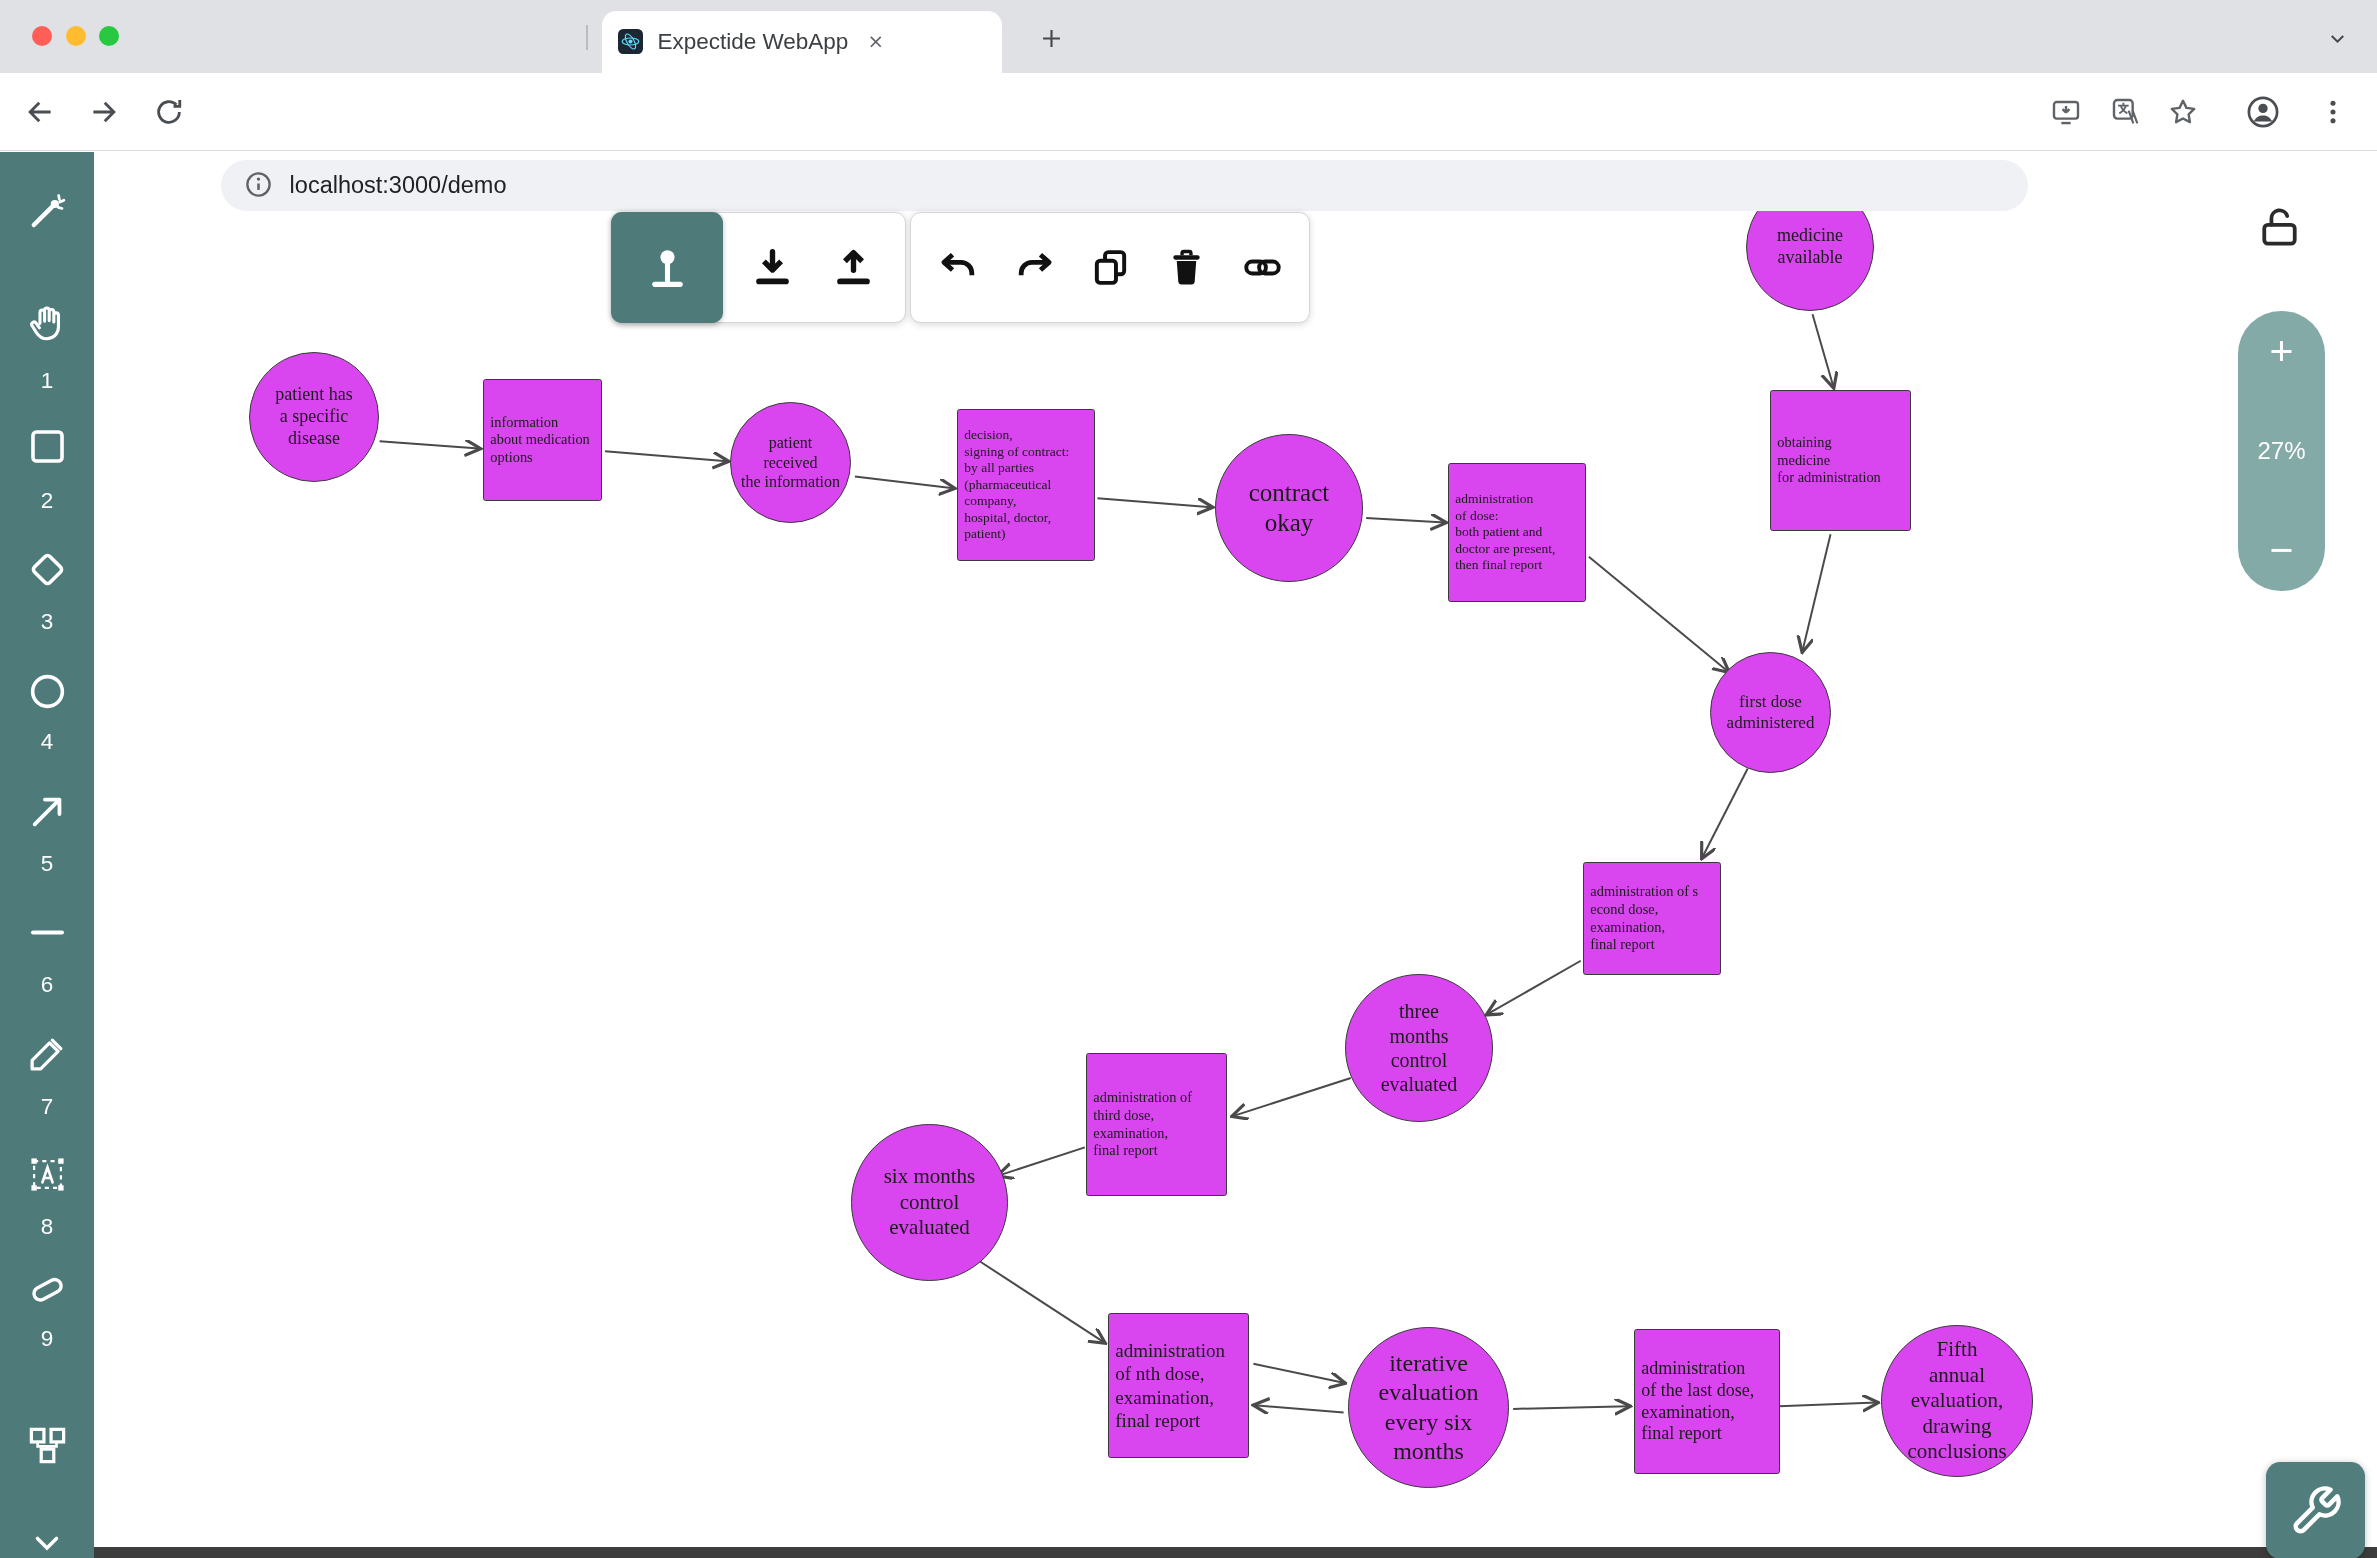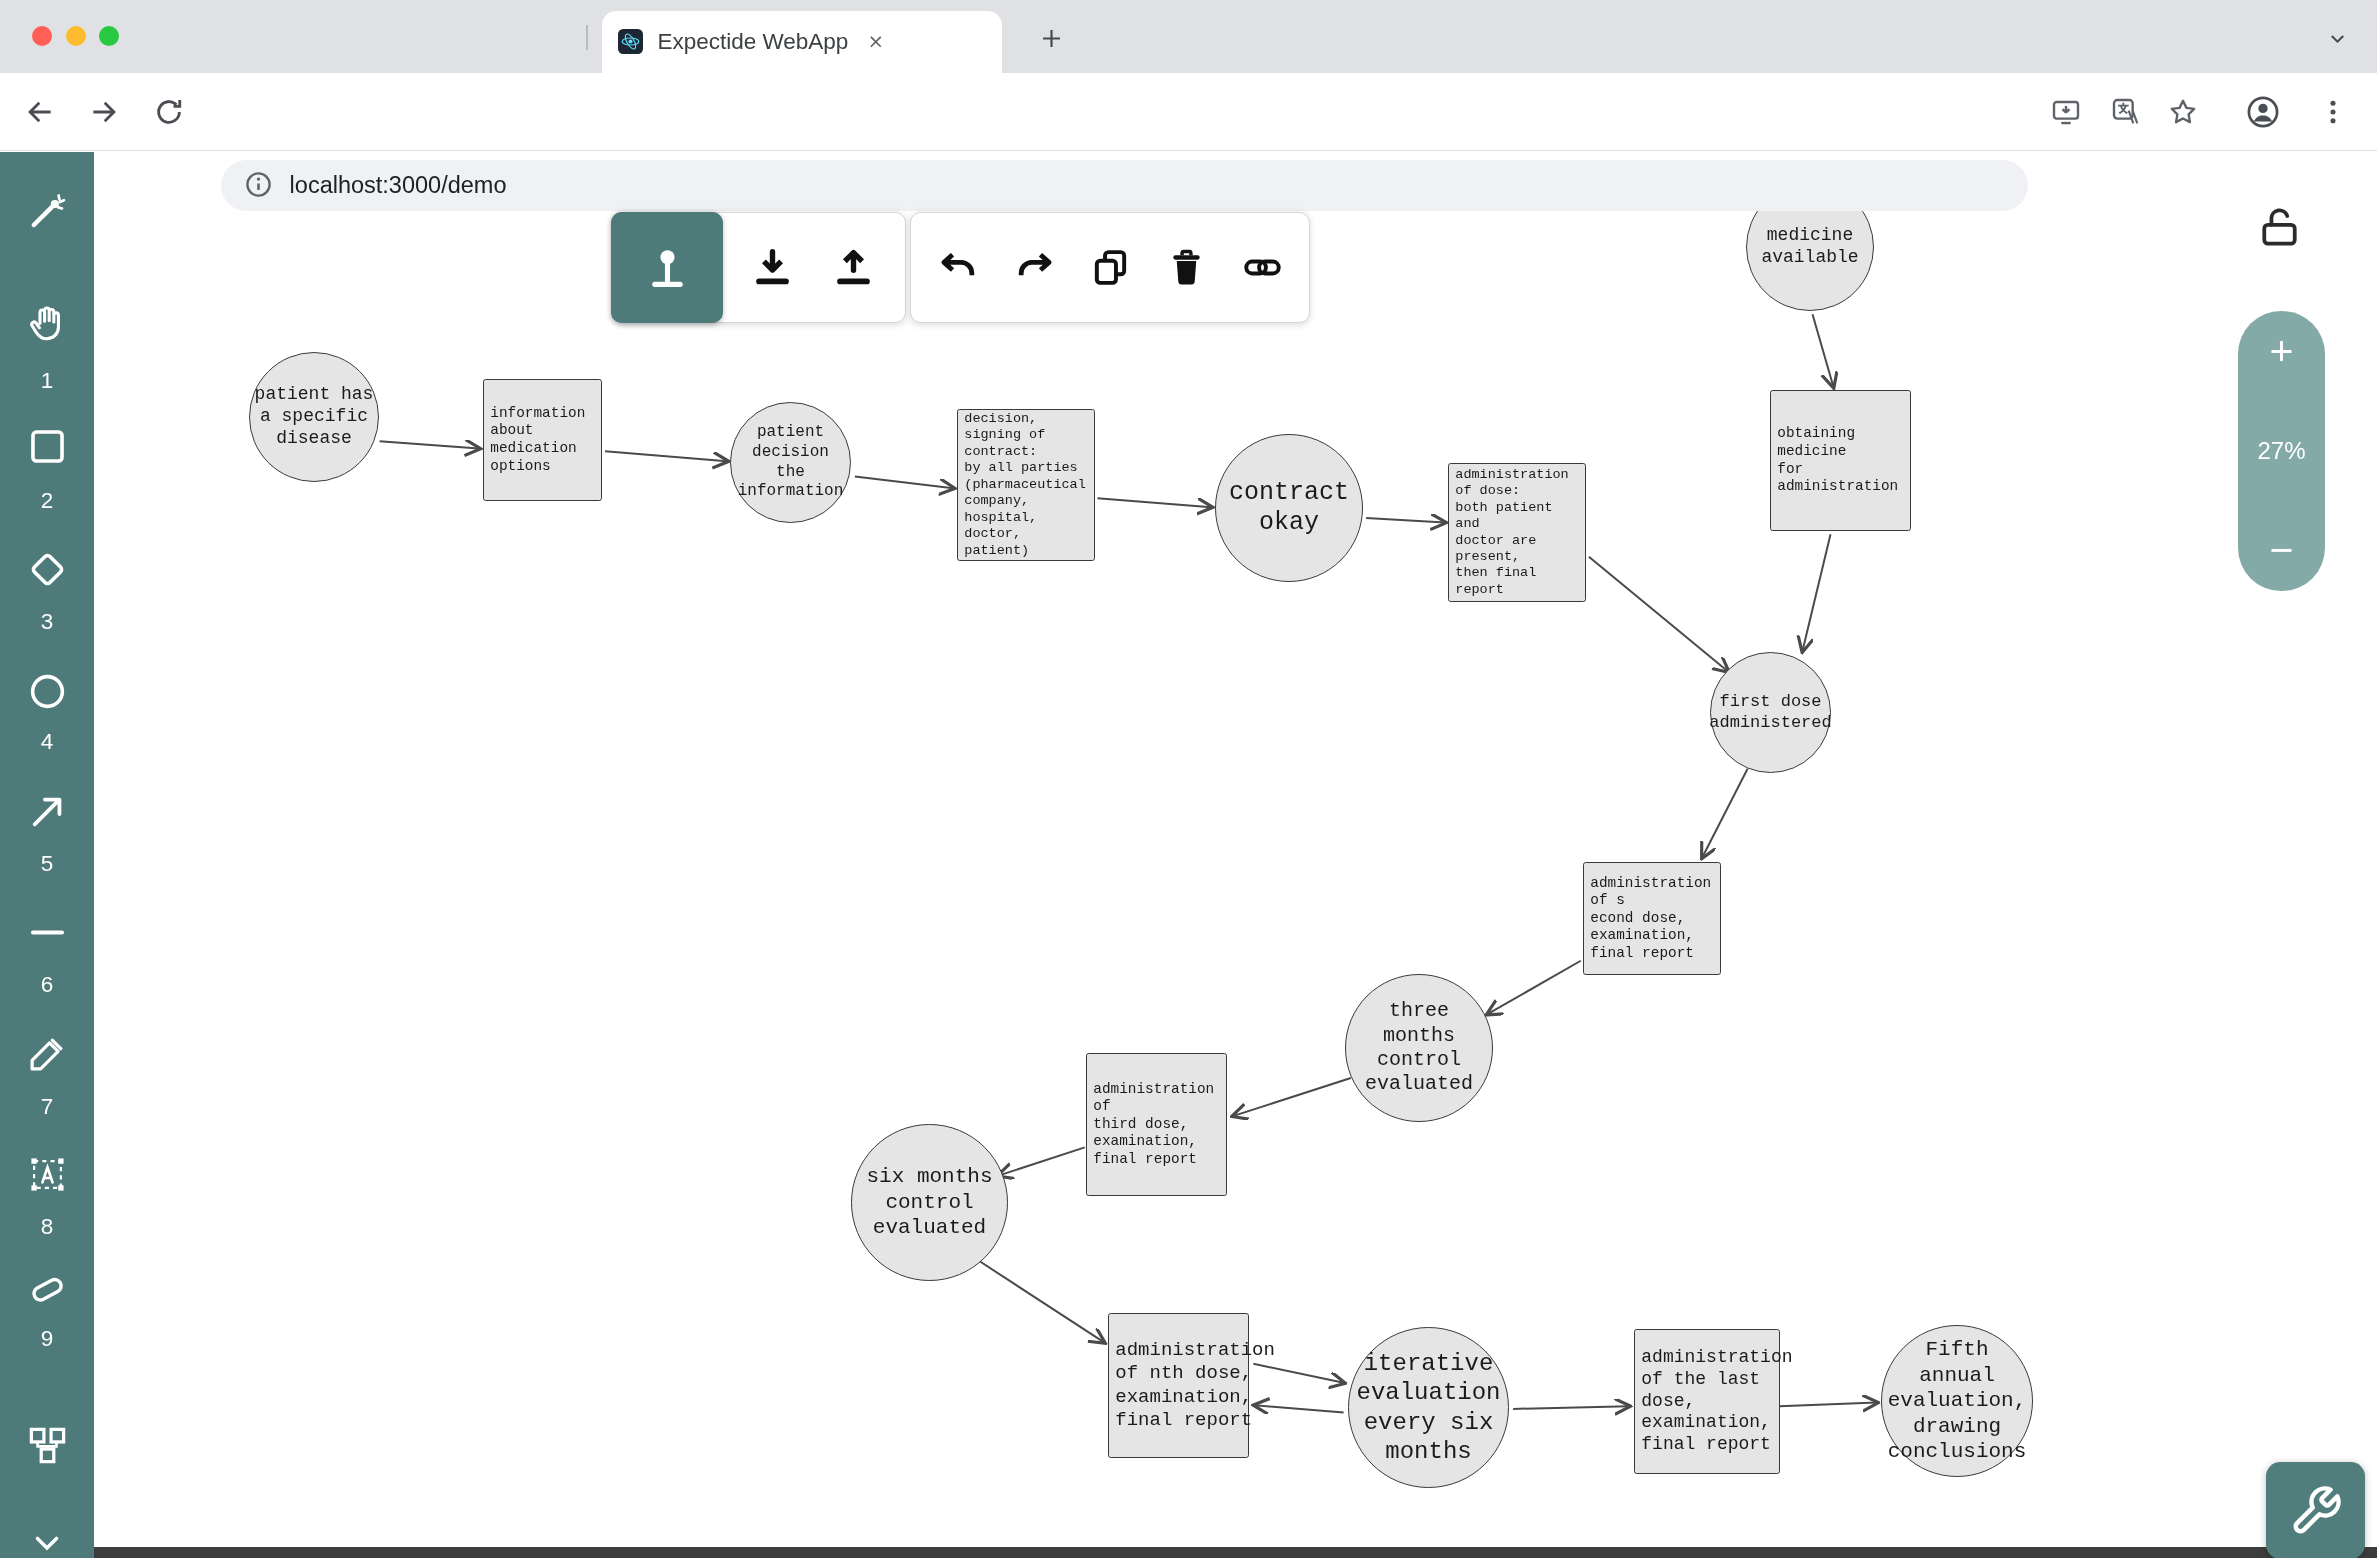--- a/index.html
+++ b/index.html
@@ -34,23 +34,23 @@
   
   .tbgroup { position:absolute; top:212px; height:111px; background:#fff; border:1.8px solid #d6d6d6; border-radius:10.8px; box-shadow:0 1.8px 7.2px rgba(0,0,0,.14); display:flex; align-items:center; z-index:25; }
   .g1 { left:612px; width:294px; }
   .g2 { left:910px; width:400px; justify-content:space-evenly; }
   .pinbtn { width:112px; height:111px; margin:-1.8px; border-radius:10.8px; background:#4e7b7a; display:flex; align-items:center; justify-content:center; box-shadow:0 1.8px 5.4px rgba(0,0,0,.25); }
   .g1rest { flex:1; display:flex; justify-content:space-evenly; }
   .tbtn { width:58px; height:58px; display:flex; align-items:center; justify-content:center; border-radius:7.2px; }
 
   
   .arrows { position:absolute; top:0; left:0; z-index:5; pointer-events:none; }
-  .node { position:absolute; z-index:6; border:1.8px solid #3a3a3a; background:#e5e5e5; color:#1b1b1b;
+  .node { position:absolute; z-index:6; border:1.8px solid #3a3a3a; background:#d946ef; color:#1b1b1b;
           display:flex; align-items:center; justify-content:center; white-space:pre-line;
-          font-family:Liberation Mono, monospace; line-height:1.22; cursor:move; }
+          font-family:Liberation Serif, serif; line-height:1.22; cursor:move; }
   .node.circle { border-radius:50%; text-align:center; }
   .node.rect { border-radius:2.7px; justify-content:flex-start; text-align:left; padding:5.4px 6.3px; }
 
   
   .lockwrap { position:absolute; left:2258px; top:206px; z-index:25; cursor:pointer; }
   .zoom { position:absolute; left:2238px; top:311px; width:87px; height:280px; background:#84aaa8; border-radius:43px;
           display:flex; flex-direction:column; align-items:center; justify-content:space-between; padding:20px 0; z-index:25; }
   .zoom button { color:#fff; font-size:41px; line-height:1; }
   .zoomlevel { color:#fff; font-size:24px; font-weight:500; }
   .wrench { position:absolute; right:11.7px; bottom:0; width:99px; height:97px; background:#517e7d; border-radius:14.4px; display:flex; align-items:center; justify-content:center; z-index:25; box-shadow:0 1.8px 7.2px rgba(0,0,0,.25); }
@@ -195,21 +195,21 @@
   </g>
 </svg>
 
 <div class="node circle" style="left:249px;top:352px;width:130px;height:130px;font-size:18px;">patient has
 a specific
 disease</div>
 <div class="node rect" style="left:483px;top:379px;width:119px;height:122px;font-size:14.4px;">information
 about medication
 options</div>
 <div class="node circle" style="left:730px;top:402px;width:121px;height:121px;font-size:16px;">patient
-decision
+received
 the information</div>
 <div class="node rect" style="left:957px;top:409px;width:138px;height:152px;font-size:13.5px;">decision,
 signing of contract:
 by all parties
 (pharmaceutical
 company,
 hospital, doctor,
 patient)</div>
 <div class="node circle" style="left:1215px;top:434px;width:148px;height:148px;font-size:25px;">contract
 okay</div>

